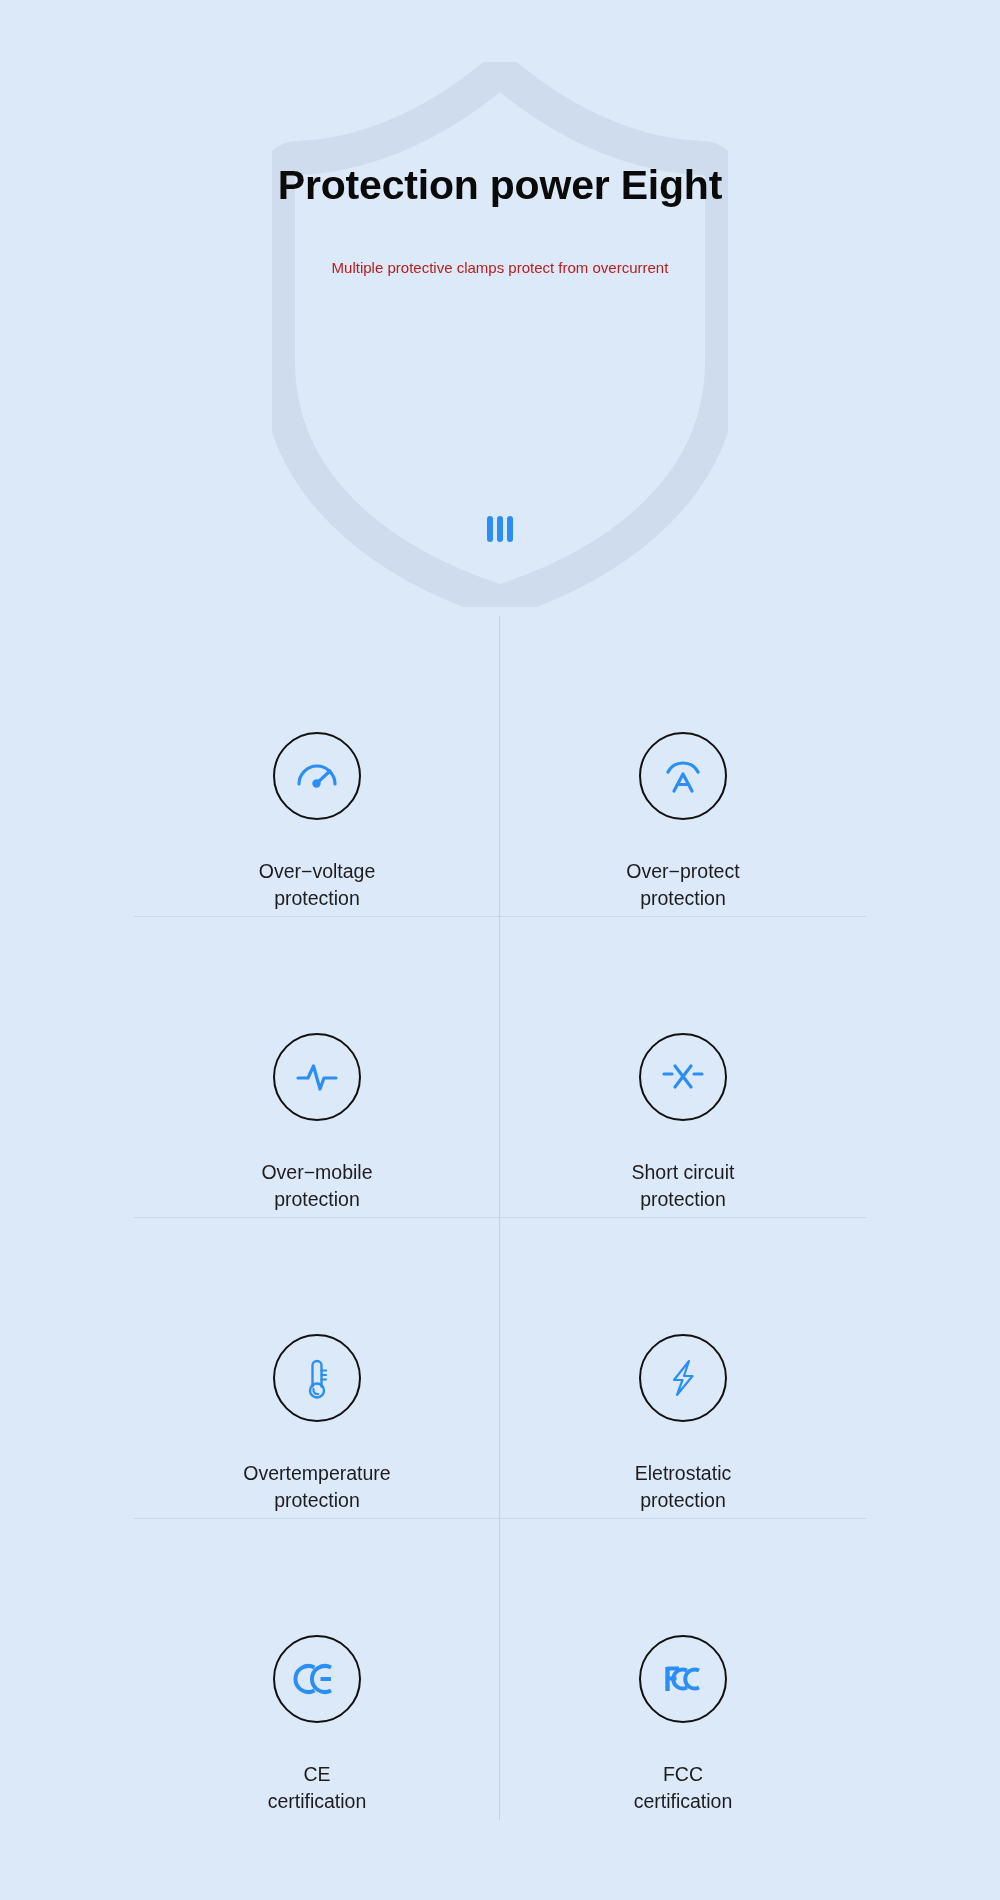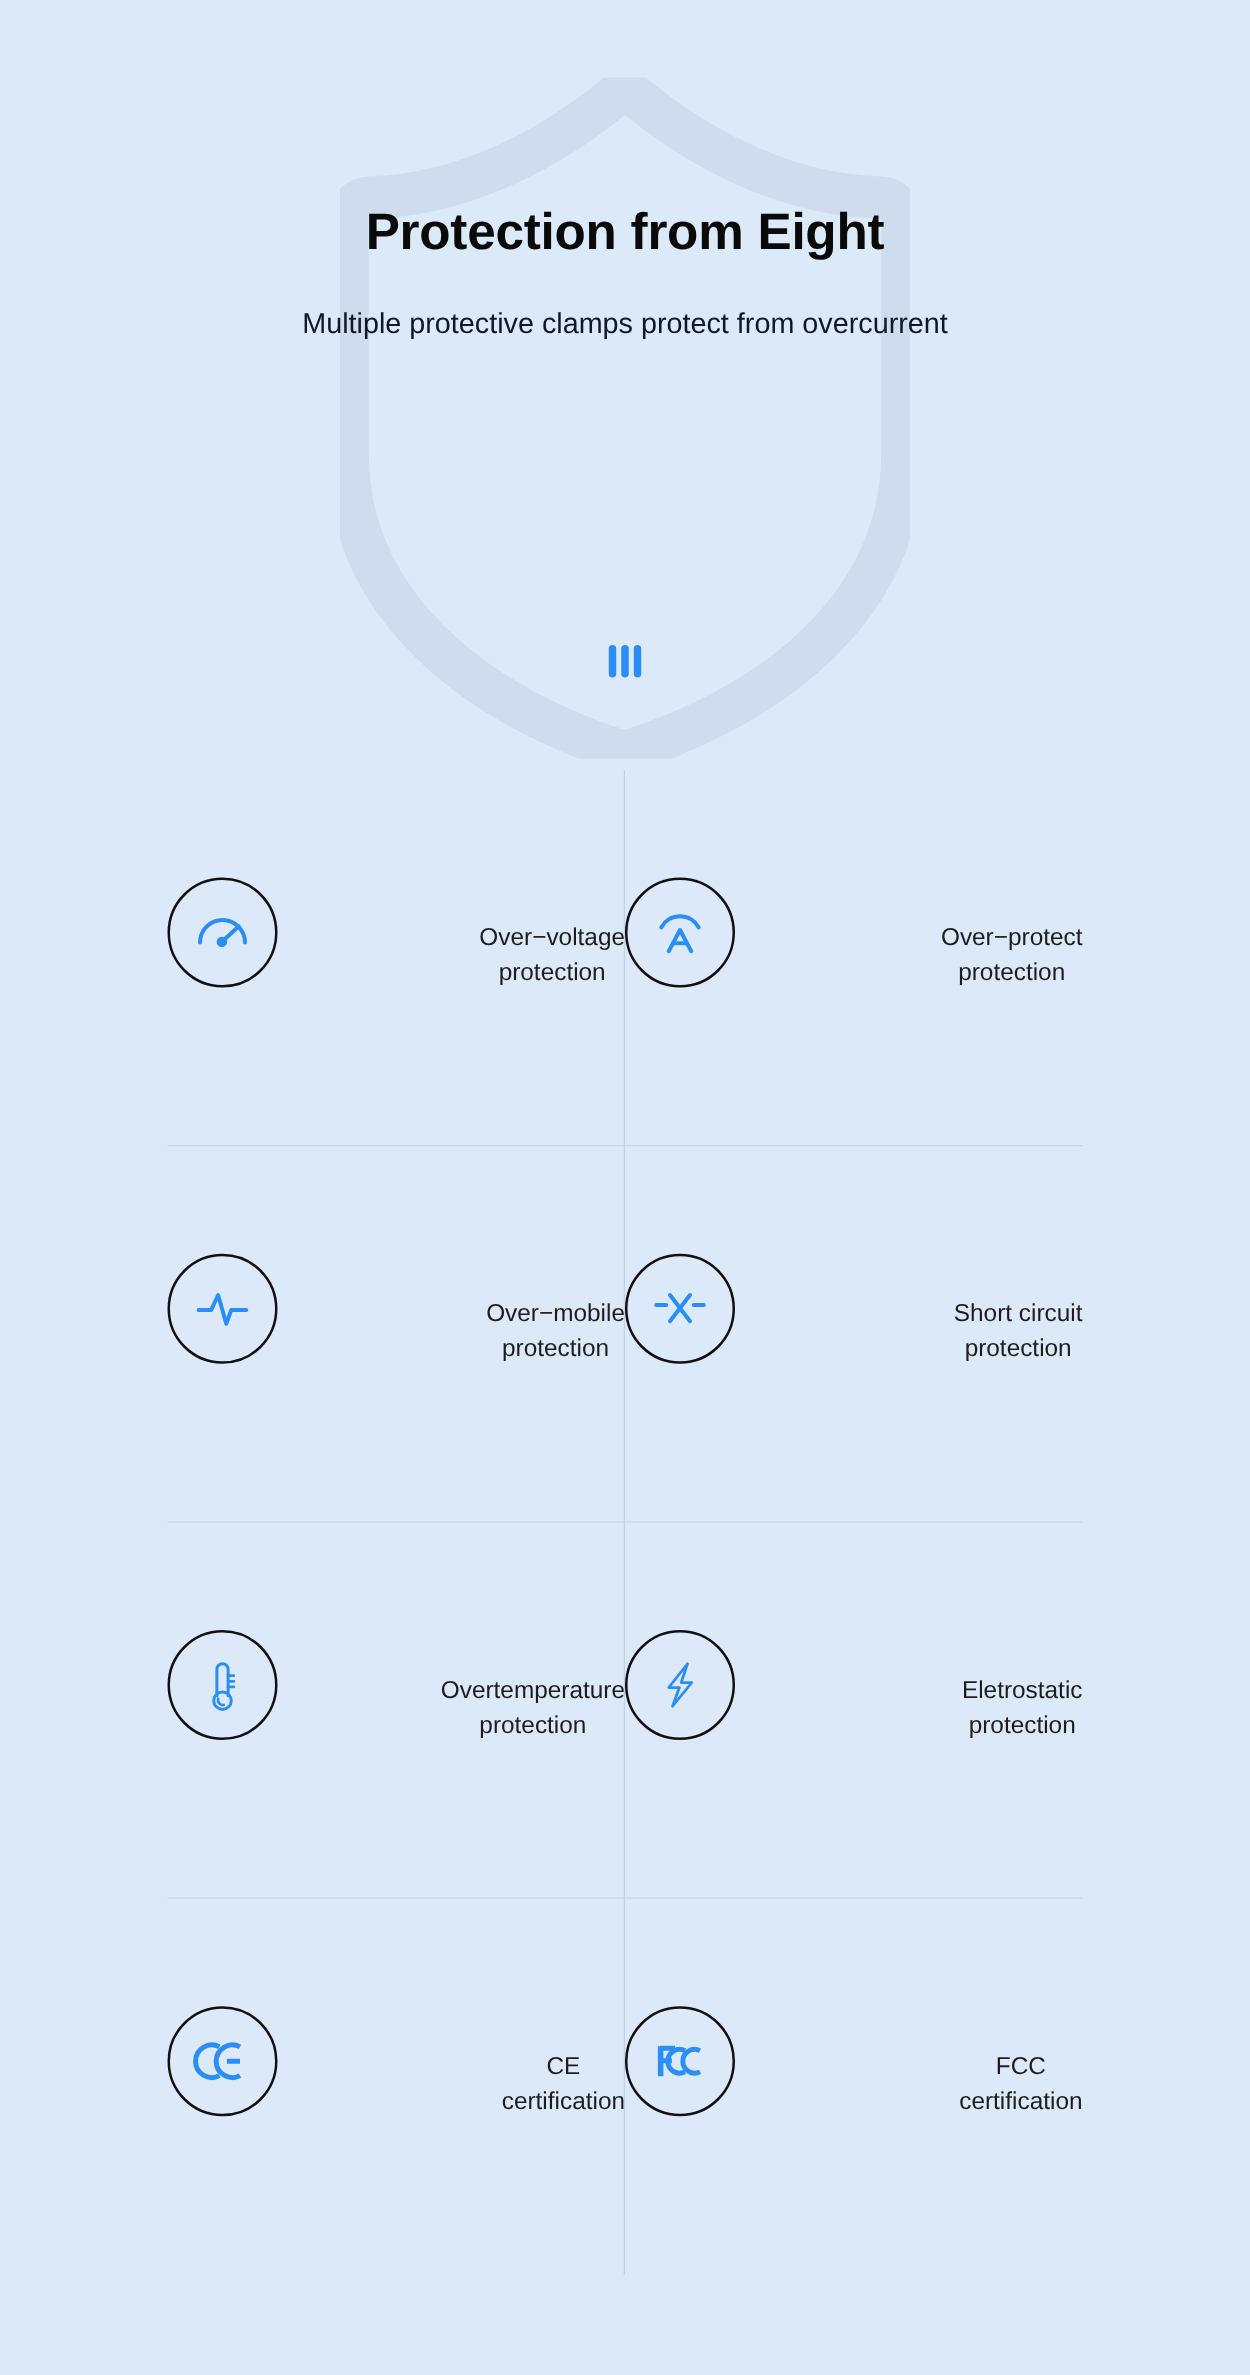--- a/index.html
+++ b/index.html
@@ -47,26 +47,26 @@
     margin: 0;
     padding-top: 152px;
     font-size: 41px;
     line-height: 1.62;
     font-weight: 700;
     color: #0a0a0a;
     letter-spacing: -0.2px;
   }
   .hero-title .line { display: block; }
   .hero-sub {
-    margin: 0;
+    margin: 16px;
     padding-top: 22px;
-    font-size: 23px;
+    font-size: 15px;
     line-height: 1.62;
     font-weight: 400;
-    color: #0f172a;
+    color: #b91c1c;
   }
   .hero-sub .line { display: block; }
 
   .divider-bars {
     position: absolute;
     left: 0;
     top: 516px;
     width: 1000px;
     display: flex;
     justify-content: center;
@@ -88,23 +88,23 @@
     top: 616px;
     width: 732px;
     display: grid;
     grid-template-columns: 1fr 1fr;
     grid-template-rows: repeat(4, 301px);
     z-index: 2;
   }
   .feature-cell {
     position: relative;
     display: flex;
-    flex-direction: row;
+    flex-direction: column;
     align-items: center;
-    justify-content: space-between;
+    justify-content: flex-end;
     box-sizing: border-box;
     padding-bottom: 4px;
   }
   
   .feature-cell.col-left::after {
     content: "";
     position: absolute;
     right: 0;
     top: 0;
     bottom: 0;
@@ -158,21 +158,21 @@
              L 450 300
              C 450 420, 352 500, 228 540
              C 104 500, 6 420, 6 300
              L 6 116
              C 6 104, 14 96, 26 96
              C 84 94, 156 70, 228 8 Z" fill="none" stroke="#cfdced" stroke-width="34" stroke-linejoin="round"></path>
   </svg>
 
   <div class="hero">
     <h1 class="hero-title">
-      <span class="line">Protection from Eight</span>
+      <span class="line">Protection power Eight</span>
     </h1>
     <p class="hero-sub">
       <span class="line">Multiple protective clamps protect from overcurrent</span>
     </p>
   </div>
 
   <div class="divider-bars">
     <span></span>
     <span></span>
     <span></span>

